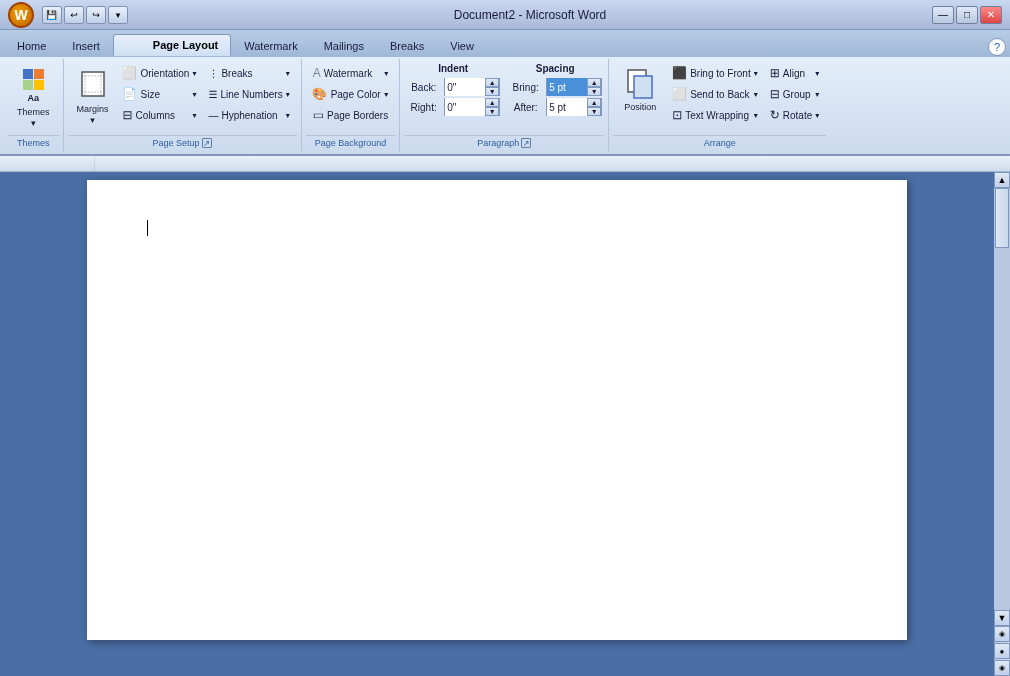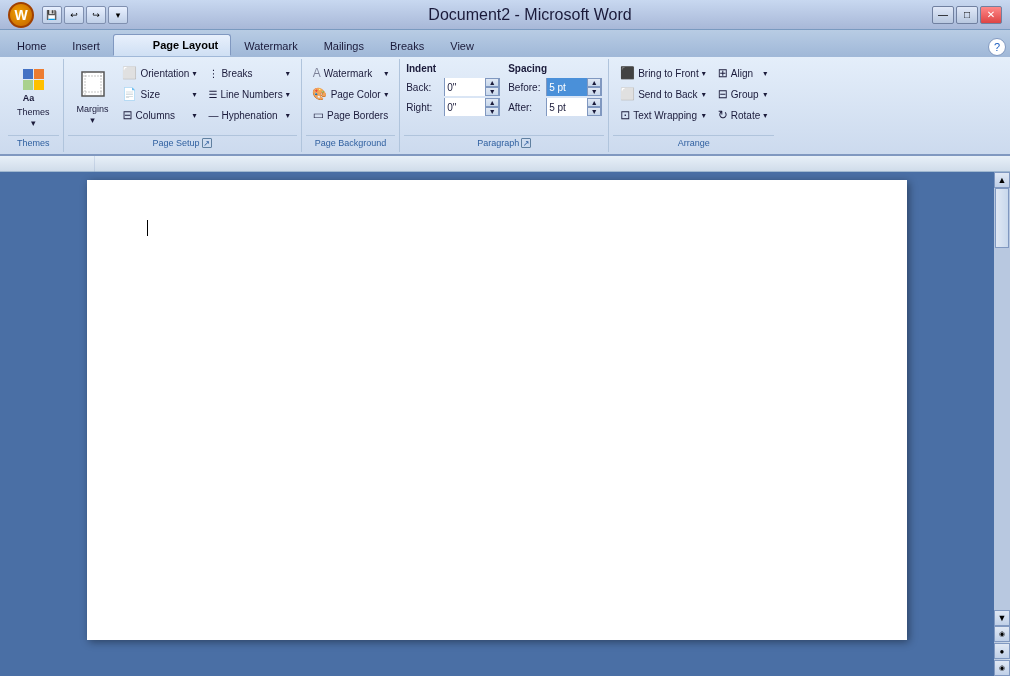--- a/index.html
+++ b/index.html
@@ -30,21 +30,21 @@
       background: linear-gradient(to bottom, #e8f0ff, #c0d0e8);
       border: 1px solid #8090b0;
       border-radius: 2px;
       cursor: pointer;
       font-size: 9px;
       display: flex; align-items: center; justify-content: center;
     }
     #title-text {
       flex: 1;
       text-align: center;
-      font-size: 16px;
+      font-size: 12px;
       color: #1a1a3a;
       font-weight: normal;
     }
     #window-controls { display: flex; gap: 2px; }
     .win-btn {
       width: 22px; height: 18px;
       border: 1px solid #7080a0;
       border-radius: 2px;
       cursor: pointer;
       display: flex; align-items: center; justify-content: center;
@@ -181,20 +181,21 @@
     .small-btn-col {
       display: flex;
       flex-direction: column;
       gap: 1px;
     }
 
     
     .indent-spacing {
       display: flex;
       gap: 8px;
+      text-align: center;
     }
     .is-group {
       display: flex;
       flex-direction: column;
       gap: 2px;
     }
     .is-row {
       display: flex;
       align-items: center;
       gap: 3px;
@@ -392,21 +393,21 @@
           <div class="icon">
             <div style="display:flex;flex-direction:column;gap:1px;padding:2px;">
               <div style="display:flex;gap:1px;">
                 <div style="width:10px;height:10px;background:#4472c4;"></div>
                 <div style="width:10px;height:10px;background:#ed7d31;"></div>
               </div>
               <div style="display:flex;gap:1px;">
                 <div style="width:10px;height:10px;background:#a9d18e;"></div>
                 <div style="width:10px;height:10px;background:#ffc000;"></div>
               </div>
-              <div style="font-size:9px;color:#1a1a3a;font-weight:bold;text-align:left;margin-top:2px;">Aa</div>
+              <div style="font-size:9px;color:#1a1a3a;font-weight:bold;text-align:center;margin-top:2px;">Aa</div>
             </div>
           </div>
           <div class="label">Themes<br>▾</div>
         </div>
       </div>
       <div class="ribbon-group-label">Themes</div>
     </div>
 
     <div class="ribbon-group">
       <div class="ribbon-group-content">
@@ -512,21 +513,21 @@
                   <div class="is-spin-btn">▲</div>
                   <div class="is-spin-btn">▼</div>
                 </div>
               </div>
             </div>
           </div>
 
           <div class="is-group">
             <div style="font-size:10px;font-weight:bold;color:#1a1a3a;margin-bottom:2px;">Spacing</div>
             <div class="is-row">
-              <span class="is-label">Before:</span>
+              <span class="is-label">Bring:</span>
               <div style="display:flex;align-items:center;border:1px solid #8098c0;background:white;height:18px;">
                 <div class="is-input" style="border:none;width:40px;background:#4a90d9;color:white;">5 pt</div>
                 <div class="is-spinner">
                   <div class="is-spin-btn">▲</div>
                   <div class="is-spin-btn">▼</div>
                 </div>
               </div>
             </div>
             <div class="is-row">
               <span class="is-label">After:</span>
@@ -543,20 +544,29 @@
       </div>
       <div class="ribbon-group-label">
         Paragraph
         <div class="group-expand">↗</div>
       </div>
     </div>
 
     <div class="ribbon-group">
       <div class="ribbon-group-content">
 
+        <div class="position-big">
+          <div>
+            <svg width="28" height="32" viewBox="0 0 28 32">
+              <rect x="2" y="2" width="18" height="22" fill="white" stroke="#555" stroke-width="1.5"></rect>
+              <rect x="8" y="8" width="18" height="22" fill="#d0e0f0" stroke="#4a70c0" stroke-width="1.5"></rect>
+            </svg>
+          </div>
+          <div style="font-size:9px;text-align:center;color:#1a1a3a;">Position</div>
+        </div>
 
         <div class="arrange-col">
           <div class="arrange-btn">
             <span style="font-size:12px;">⬛</span>
             <span>Bring to Front</span>
             <span class="dropdown-arrow">▾</span>
           </div>
           <div class="arrange-btn">
             <span style="font-size:12px;">⬜</span>
             <span>Send to Back</span>

